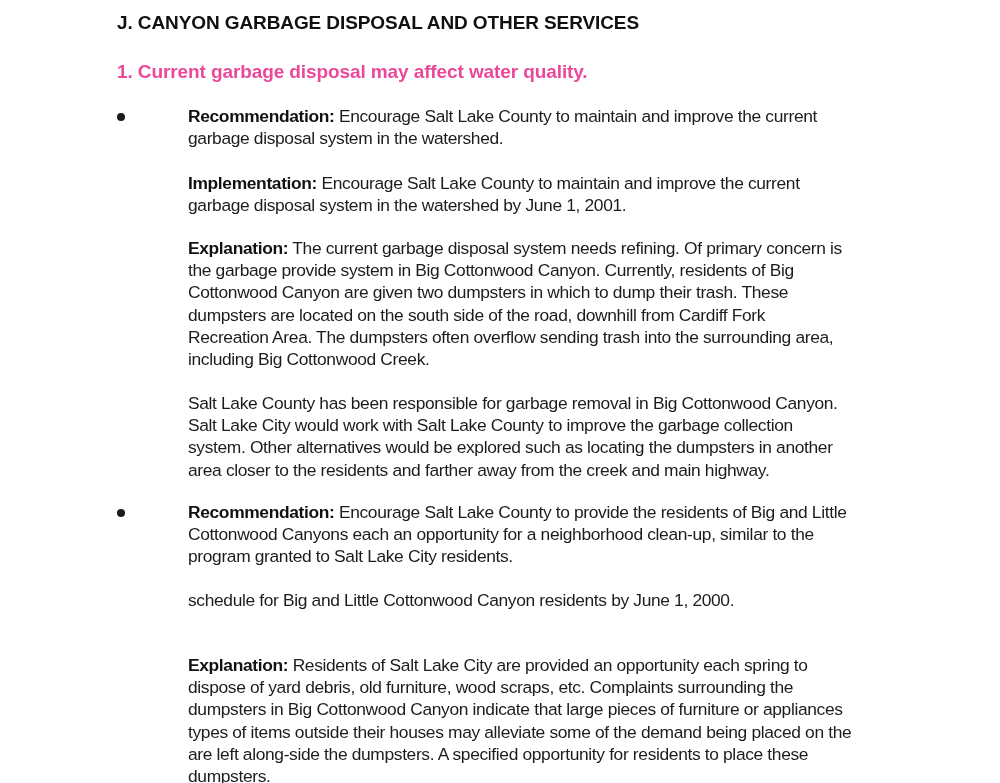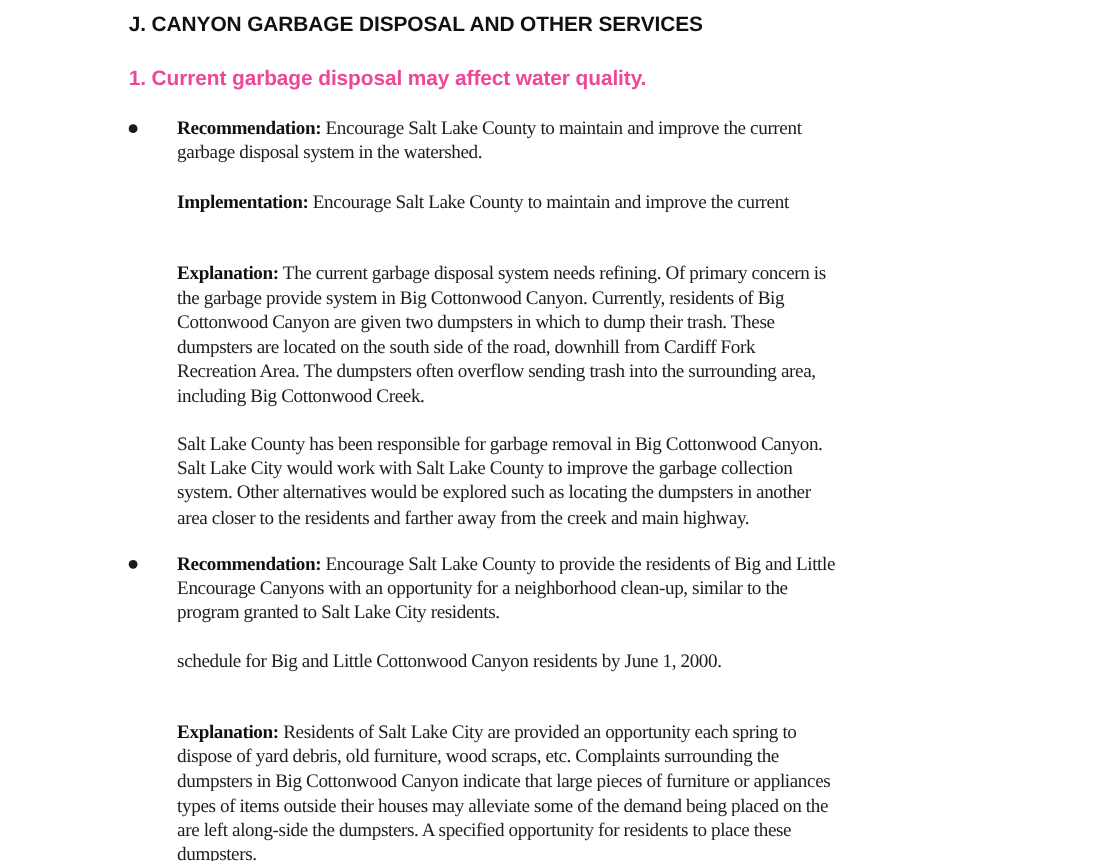--- a/index.html
+++ b/index.html
@@ -47,23 +47,23 @@
     .bullet {
       position: absolute;
       left: 117px;
       width: 8px;
       height: 8px;
       border-radius: 50%;
       background: #1a1a1a;
     }
     .para {
       position: absolute;
-      left: 161px;
+      left: 188px;
       width: 730px;
-      font-family: Liberation Serif, serif;
+      font-family: Liberation Sans, sans-serif;
       font-size: 17.4px;
       line-height: 22.2px;
       color: #1c1c1c;
       letter-spacing: -0.35px;
     }
     .para .line {
       display: block;
       white-space: nowrap;
     }
     .para .label {
@@ -81,20 +81,21 @@
 
   <div class="bullet" style="top:113px;"></div>
 
   <div class="para" style="top:105px;">
     <span class="line"><span class="label">Recommendation:</span><span> Encourage Salt Lake County to maintain and improve the current</span></span>
     <span class="line">garbage disposal system in the watershed.</span>
   </div>
 
   <div class="para" style="top:172px;">
     <span class="line"><span class="label">Implementation:</span><span> Encourage Salt Lake County to maintain and improve the current</span></span>
+    <span class="line">garbage disposal system in the watershed by June 1, 2001.</span>
   </div>
 
   <div class="para" style="top:237px;">
     <span class="line"><span class="label">Explanation:</span><span> The current garbage disposal system needs refining. Of primary concern is</span></span>
     <span class="line">the garbage provide system in Big Cottonwood Canyon. Currently, residents of Big</span>
     <span class="line">Cottonwood Canyon are given two dumpsters in which to dump their trash. These</span>
     <span class="line">dumpsters are located on the south side of the road, downhill from Cardiff Fork</span>
     <span class="line">Recreation Area. The dumpsters often overflow sending trash into the surrounding area,</span>
     <span class="line">including Big Cottonwood Creek.</span>
   </div>
@@ -103,21 +104,21 @@
     <span class="line">Salt Lake County has been responsible for garbage removal in Big Cottonwood Canyon.</span>
     <span class="line">Salt Lake City would work with Salt Lake County to improve the garbage collection</span>
     <span class="line">system. Other alternatives would be explored such as locating the dumpsters in another</span>
     <span class="line">area closer to the residents and farther away from the creek and main highway.</span>
   </div>
 
   <div class="bullet" style="top:509px;"></div>
 
   <div class="para" style="top:501px;">
     <span class="line"><span class="label">Recommendation:</span><span> Encourage Salt Lake County to provide the residents of Big and Little</span></span>
-    <span class="line">Encourage Canyons with an opportunity for a neighborhood clean-up, similar to the</span>
+    <span class="line">Cottonwood Canyons each an opportunity for a neighborhood clean-up, similar to the</span>
     <span class="line">program granted to Salt Lake City residents.</span>
   </div>
 
   <div class="para" style="top:589px;">
     <span class="line">schedule for Big and Little Cottonwood Canyon residents by June 1, 2000.</span>
   </div>
 
   <div class="para" style="top:654px;">
     <span class="line"><span class="label">Explanation:</span><span> Residents of Salt Lake City are provided an opportunity each spring to</span></span>
     <span class="line">dispose of yard debris, old furniture, wood scraps, etc. Complaints surrounding the</span>

